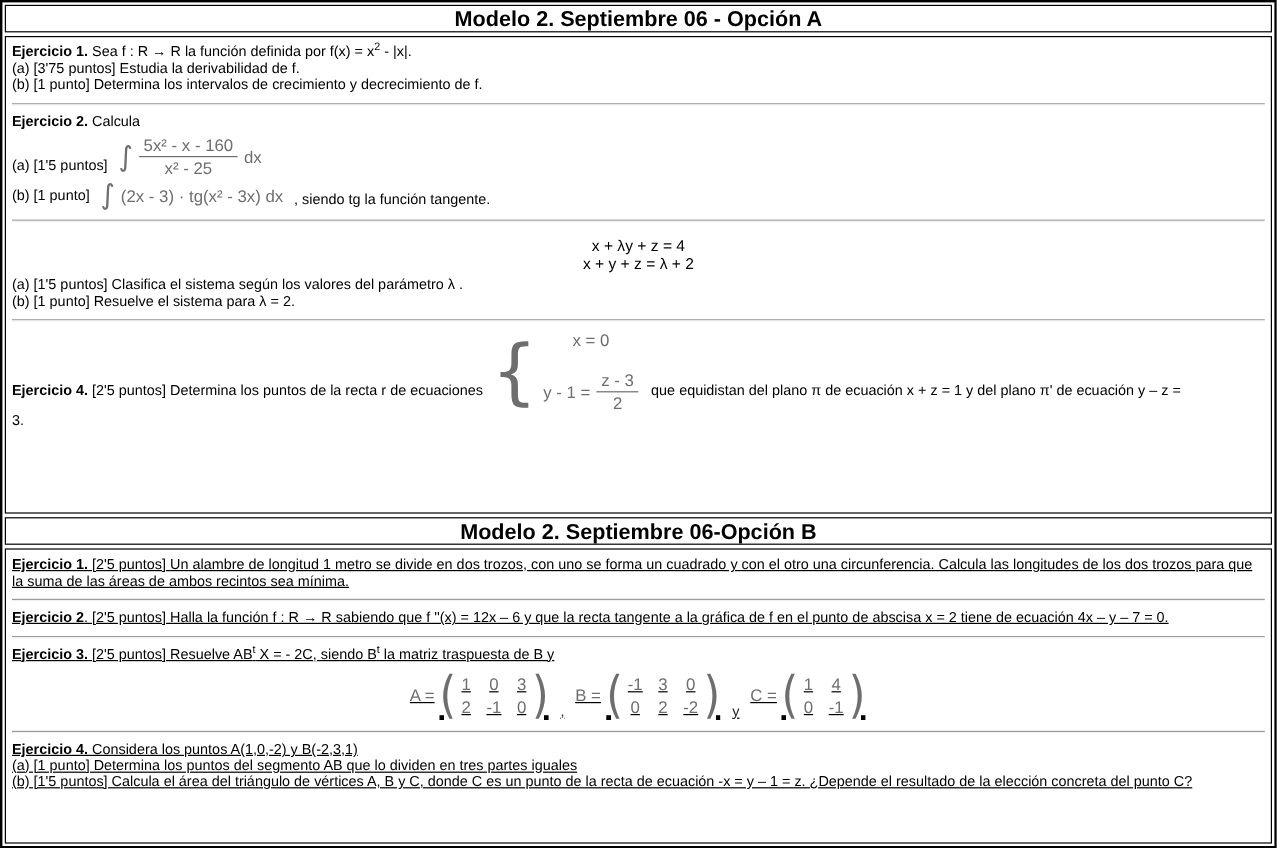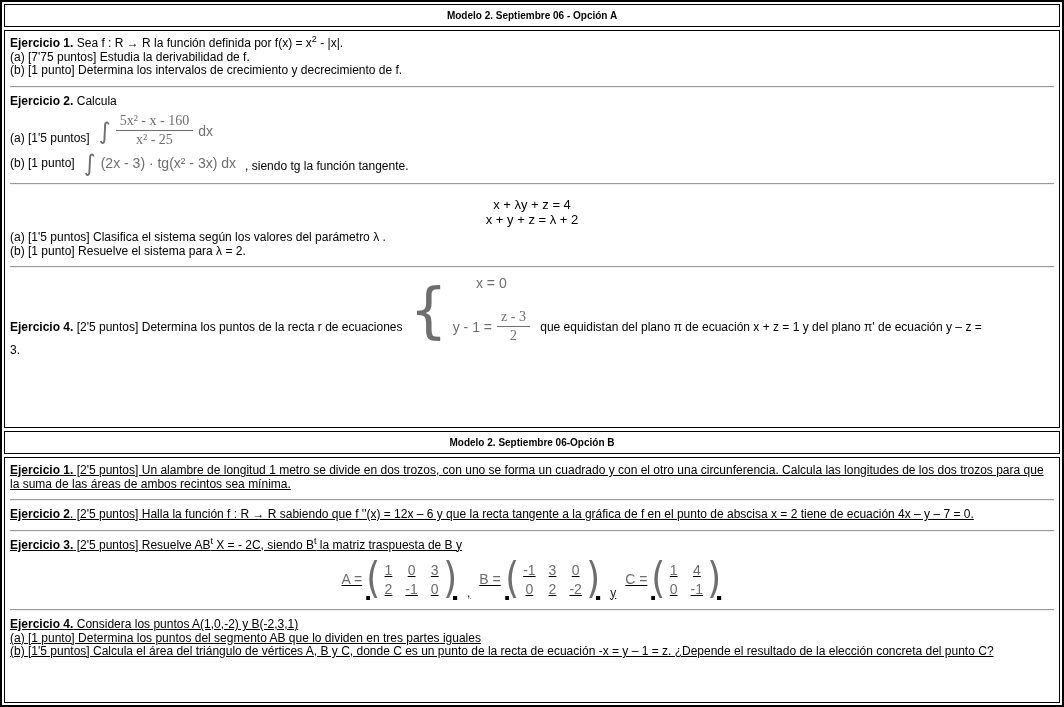--- a/index.html
+++ b/index.html
@@ -6,36 +6,36 @@
   .page {
     width:1064px; height:707px; box-sizing:border-box;
     border:2px solid #000; padding:2px;
     display:flex; flex-direction:column; gap:3px;
     background:#fff; color:#000;
     font-family:"Liberation Sans","DejaVu Sans",sans-serif;
     font-size:12px; line-height:13.5px;
   }
   .title-box {
     flex:0 0 auto; border:1px solid #000; text-align:center;
-    font-weight:bold; font-size:10px; line-height:16px; padding:3px 0 2px;
+    font-weight:bold; font-size:18px; line-height:16px; padding:3px 0 2px;
   }
   .content-box { border:1px solid #000; padding:3px 5px; overflow:hidden; }
   #content-a { flex:0 0 auto; height:390px; }
   #content-b { flex:1 1 auto;text-decoration:underline; }
   .block { padding:3px 0 4px; }
   p { margin:0; }
   sup { font-size:9px; line-height:0; }
   hr.sep {
     height:0; border:none; border-top:1px solid #9b9b9b;
     border-bottom:1px solid #f0f0f0; margin:4px 0;
   }
   
   .formula { color:#6e6e6e; font-size:14px; line-height:16px; }
   .fx { display:inline-flex; align-items:center; gap:5px; }
-  .frac { display:inline-flex; flex-direction:column; text-align:center; vertical-align:middle;font-family:Liberation Serif, serif; }
+  .frac { display:inline-flex; flex-direction:column; text-align:center; vertical-align:middle; }
   .frac .num { display:block; border-bottom:1px solid #6e6e6e; padding:0 4px 1px; }
   .frac .den { display:block; padding-top:1px; }
   .int-sign { font-family:"DejaVu Sans",sans-serif; font-size:23px; line-height:20px; }
   .f-row { display:flex; align-items:flex-end; gap:9px; margin:5px 0 2px; }
   .f-row .f-label { padding-bottom:3px; white-space:nowrap; }
   .eq-center { text-align:center; font-size:13px; line-height:15px; margin:5px 0 4px; }
   
   .sys { display:inline-flex; align-items:center; gap:5px; margin:0 7px; }
   .brace { font-family:"DejaVu Sans",sans-serif; font-size:60px; line-height:56px; font-weight:normal; }
   .sys-body { display:inline-flex; flex-direction:column; align-items:center; gap:18px; }
@@ -56,21 +56,21 @@
 <div class="page">
 
   <div class="title-box">
     <span>Modelo 2. Septiembre 06 - Opción A</span>
   </div>
 
   <div class="content-box" id="content-a">
 
     <div class="block">
       <p><b>Ejercicio 1.</b><span> Sea f : R → R la función definida por f(x) = x</span><sup>2</sup><span> - |x|.</span></p>
-      <p>(a) [7'75 puntos] Estudia la derivabilidad de f.</p>
+      <p>(a) [3'75 puntos] Estudia la derivabilidad de f.</p>
       <p>(b) [1 punto] Determina los intervalos de crecimiento y decrecimiento de f.</p>
     </div>
 
     <hr class="sep">
 
     <div class="block">
       <p><b>Ejercicio 2.</b><span> Calcula</span></p>
       <div class="f-row">
         <span class="f-label">(a) [1'5 puntos]</span>
         <span class="formula fx">

